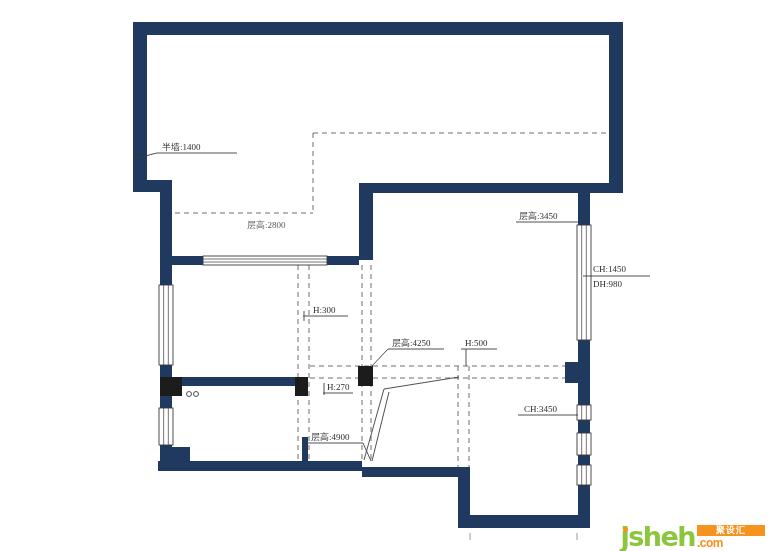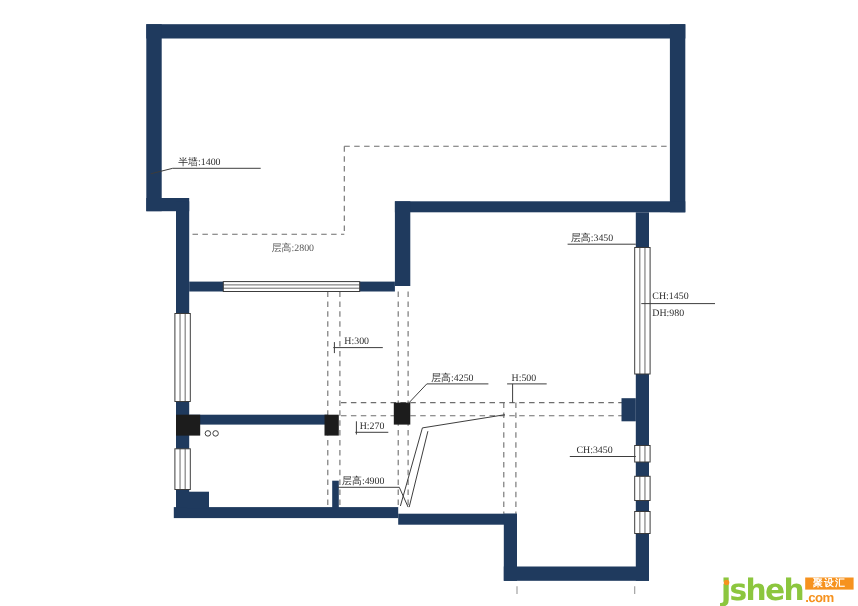--- a/index.html
+++ b/index.html
@@ -1,25 +1,25 @@
 <!DOCTYPE html>
 <html><head>
 <meta charset="utf-8">
 <style>
   html,body{margin:0;padding:0;background:#ffffff;}
   #stage{position:relative;width:780px;height:551px;background:#ffffff;overflow:hidden;
          font-family:"Liberation Sans","DejaVu Sans",sans-serif;}
   #plan-svg{position:absolute;left:0;top:0;}
   
-  .logo{position:absolute;right:4px;bottom:2px;display:flex;align-items:flex-end;line-height:1;}
+  .logo{position:absolute;right:15px;bottom:2px;display:flex;align-items:flex-end;line-height:1;}
   .brand{font-family:"DejaVu Sans","Liberation Sans",sans-serif;font-weight:800;font-size:27px;
          letter-spacing:-1.5px;line-height:0.85;}
   .logo-dot{position:absolute;width:5px;height:5px;border-radius:50%;left:3px;top:2px;}
   .logo-col{display:inline-flex;flex-direction:column;align-items:flex-start;margin-left:2px;}
-  .cn{color:#fff;font-size:9px;font-weight:700;padding:1px 7px;letter-spacing:1px;white-space:nowrap;}
+  .cn{color:#fff;font-size:9px;font-weight:700;padding:1px 19px;letter-spacing:1px;white-space:nowrap;}
   .tld{font-weight:800;font-size:12px;margin-top:1px;letter-spacing:-0.5px;text-align:right;}
 </style>
 </head>
 <body>
 
 <div id="stage">
   <svg id="plan-svg" width="780" height="551" viewBox="0 0 780 551">
       <line x1="313" y1="133" x2="615" y2="133" stroke="#6e6e6e" stroke-width="1" stroke-dasharray="5,4"></line>
       <line x1="313" y1="133" x2="313" y2="213" stroke="#6e6e6e" stroke-width="1" stroke-dasharray="5,4"></line>
       <line x1="175" y1="213" x2="313" y2="213" stroke="#6e6e6e" stroke-width="1" stroke-dasharray="5,4"></line>

